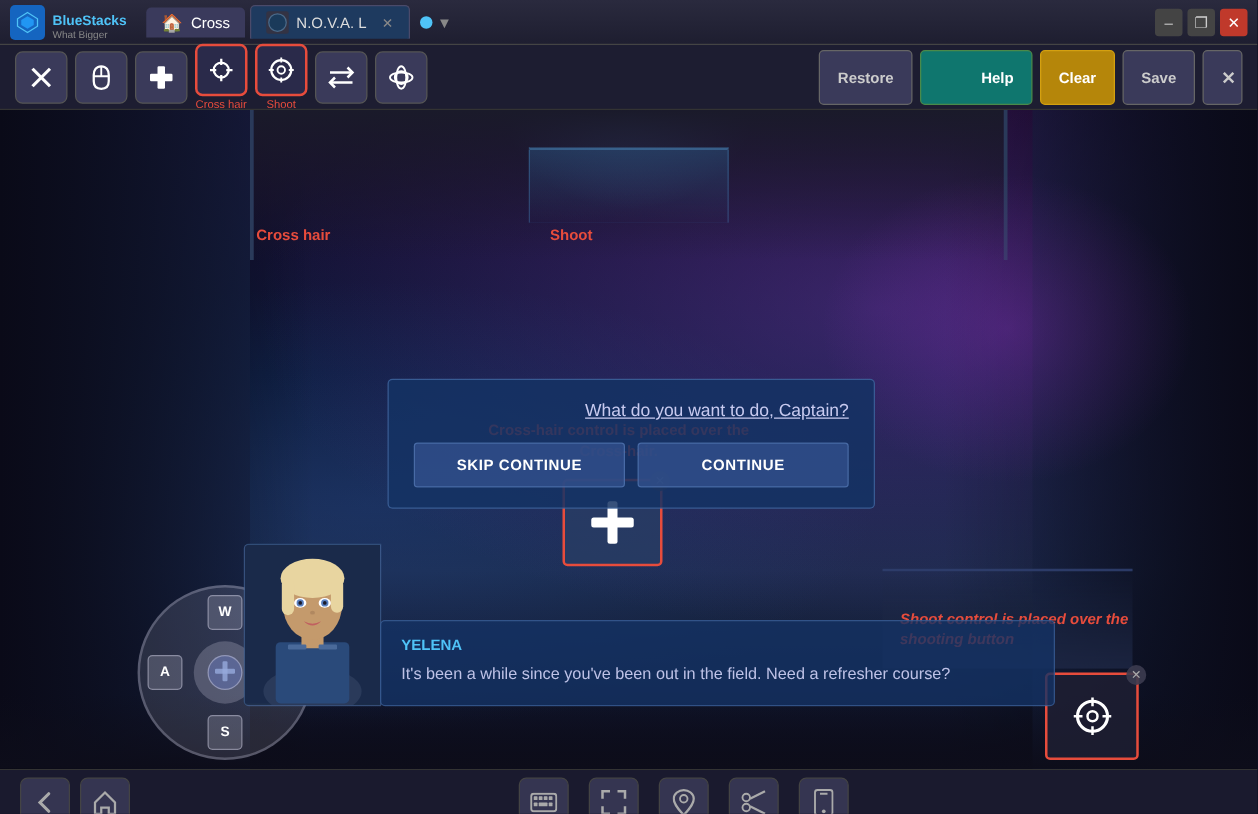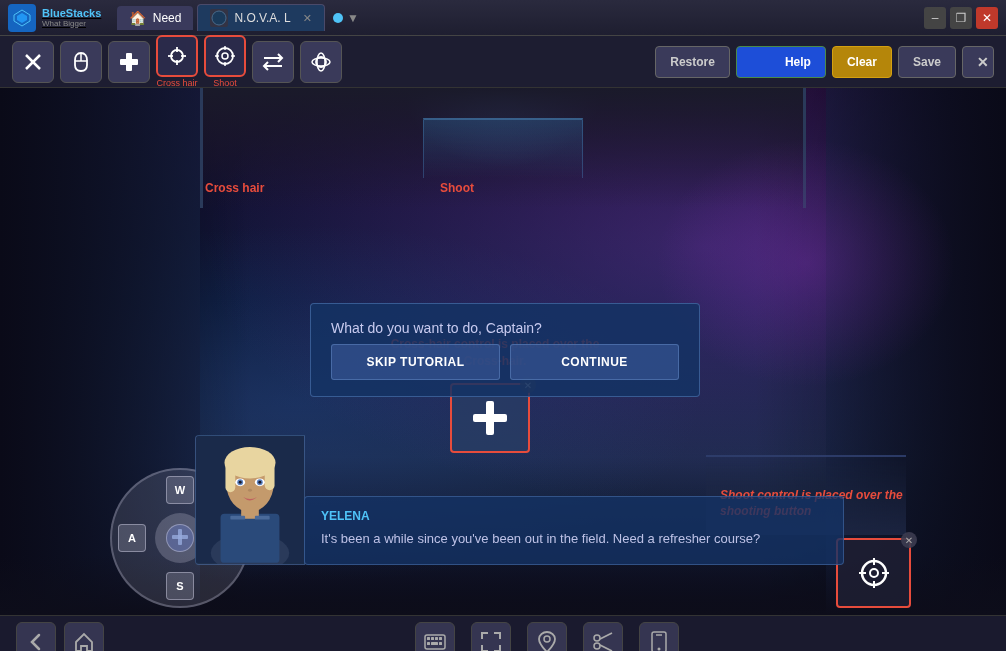--- a/index.html
+++ b/index.html
@@ -5,21 +5,21 @@
     * { margin: 0; padding: 0; box-sizing: border-box; }
     body { width: 1006px; height: 651px; overflow: hidden; font-family: Arial, sans-serif; background: #1a1a2e; }
 
     
     .title-bar {
       display: flex; align-items: center;
       background: linear-gradient(to bottom, #2a2a3e, #1e1e30);
       height: 36px; padding: 0 8px;
       border-bottom: 1px solid #444;
     }
-    .bs-logo { display: flex; align-items: center; gap: 6px; margin-right: 16px; text-decoration: underline; }
+    .bs-logo { display: flex; align-items: flex-end; gap: 6px; margin-right: 16px; }
     .bs-logo-icon { width: 28px; height: 28px; background: #1565c0; border-radius: 4px; display: flex; align-items: center; justify-content: center; }
     .bs-logo-text { display: flex; flex-direction: column; }
     .bs-logo-text .brand { color: #4fc3f7; font-size: 11px; font-weight: bold; }
     .bs-logo-text .tagline { color: #888; font-size: 8px; }
     .tab { display: flex; align-items: center; gap: 6px; background: #2d2d4a; padding: 4px 12px; border-radius: 4px 4px 0 0; color: #ccc; font-size: 12px; margin-right: 4px; }
     .tab.active { background: #3a3a5c; color: white; }
     .tab-home-icon { color: #5c9bd6; font-size: 14px; }
     .tab-game { display: flex; align-items: center; gap: 6px; background: #1e3a5f; border: 1px solid #4a4a6a; border-bottom: none; padding: 4px 12px; border-radius: 4px 4px 0 0; color: #ddd; font-size: 12px; }
     .window-controls { margin-left: auto; display: flex; gap: 4px; }
     .win-btn { width: 22px; height: 22px; border: none; border-radius: 3px; cursor: pointer; display: flex; align-items: center; justify-content: center; font-size: 12px; color: #ccc; }
@@ -36,25 +36,25 @@
       display: flex; align-items: center; padding: 0 12px; gap: 6px;
       border-bottom: 1px solid #333;
     }
     .tool-btn {
       width: 42px; height: 42px; background: #3a3a5a; border: 1px solid #555; border-radius: 6px;
       display: flex; align-items: center; justify-content: center; cursor: pointer; color: white; font-size: 18px;
     }
     .tool-btn.selected { border: 2px solid #e74c3c; background: #2a2a4a; }
     .tb-spacer { flex: 1; }
     .tb-action-btn {
-      height: 32px; padding: 0 14px; border-radius: 4px; border: 1px solid #666; cursor: pointer;
+      height: 44px; padding: 0 14px; border-radius: 4px; border: 1px solid #666; cursor: pointer;
       font-size: 12px; font-weight: bold;
     }
     .tb-restore { background: #3a3a5a; color: #ccc; border-color: #666; }
-    .tb-help { background: #1d4ed8; color: white; border-color: #4a8a4a; padding-left: 48px; }
+    .tb-help { background: #0f766e; color: white; border-color: #4a8a4a; padding-left: 48px; }
     .tb-clear { background: #b5860a; color: white; border-color: #d4a010; }
     .tb-save { background: #3a3a5a; color: #ccc; border-color: #666; }
     .tb-close { background: #3a3a5a; color: #ccc; border-color: #666; width: 32px; font-size: 14px; }
 
     
     .game-area {
       position: relative;
       width: 1006px;
       height: 527px;
       overflow: hidden;
@@ -164,21 +164,21 @@
     .dialog {
       position: absolute; left: 310px; top: 215px;
       width: 390px;
       background: rgba(20, 50, 100, 0.85);
       border: 1px solid rgba(80, 120, 180, 0.6);
       border-radius: 4px;
       padding: 16px 20px;
     }
     .dialog-question {
       color: rgba(220, 220, 255, 0.9); font-size: 14px;
-      text-align: left; margin-bottom: 8px;
+      text-align: right; margin-bottom: 18px; text-decoration: underline;
     }
     .dialog-buttons { display: flex; gap: 10px; justify-content: center; }
     .dialog-btn {
       flex: 1; height: 36px; border: none; border-radius: 3px;
       font-size: 12px; font-weight: bold; color: white; cursor: pointer;
       background: rgba(50, 80, 140, 0.8);
       border: 1px solid rgba(100, 140, 200, 0.5);
       letter-spacing: 0.5px;
     }
 
@@ -238,21 +238,21 @@
       </svg>
     </div>
     <div class="bs-logo-text">
       <span class="brand">BlueStacks</span>
       <span class="tagline">What Bigger</span>
     </div>
   </div>
 
   <div class="tab active">
     <span class="tab-home-icon">🏠</span>
-    <span>Need</span>
+    <span>Cross</span>
   </div>
 
   <div class="tab-game">
     <div style="width:18px;height:18px;background:#334;border-radius:2px;overflow:hidden;">
       <svg width="18" height="18">
           <circle cx="9" cy="9" r="7" fill="#1a3a5a" stroke="#4a6a8a" stroke-width="1"></circle>
         </svg>
     </div>
     <span>N.O.V.A. L</span>
     <span style="color:#888;font-size:11px;margin-left:6px;">✕</span>
@@ -435,21 +435,21 @@
       <line x1="16" y1="24" x2="16" y2="31" stroke="white" stroke-width="2"></line>
       <line x1="1" y1="16" x2="8" y2="16" stroke="white" stroke-width="2"></line>
       <line x1="24" y1="16" x2="31" y2="16" stroke="white" stroke-width="2"></line>
     </svg>
     <button class="shoot-float-x">✕</button>
   </div>
 
   <div class="dialog">
     <div class="dialog-question">What do you want to do, Captain?</div>
     <div class="dialog-buttons">
-      <button class="dialog-btn">SKIP TUTORIAL</button>
+      <button class="dialog-btn">SKIP CONTINUE</button>
       <button class="dialog-btn">CONTINUE</button>
     </div>
   </div>
 
   <div class="char-portrait">
 
     <svg width="110" height="130" viewBox="0 0 110 130">
       <rect width="110" height="130" fill="#1a2a4a"></rect>
 
       <ellipse cx="55" cy="120" rx="40" ry="20" fill="#2a3a5a"></ellipse>

